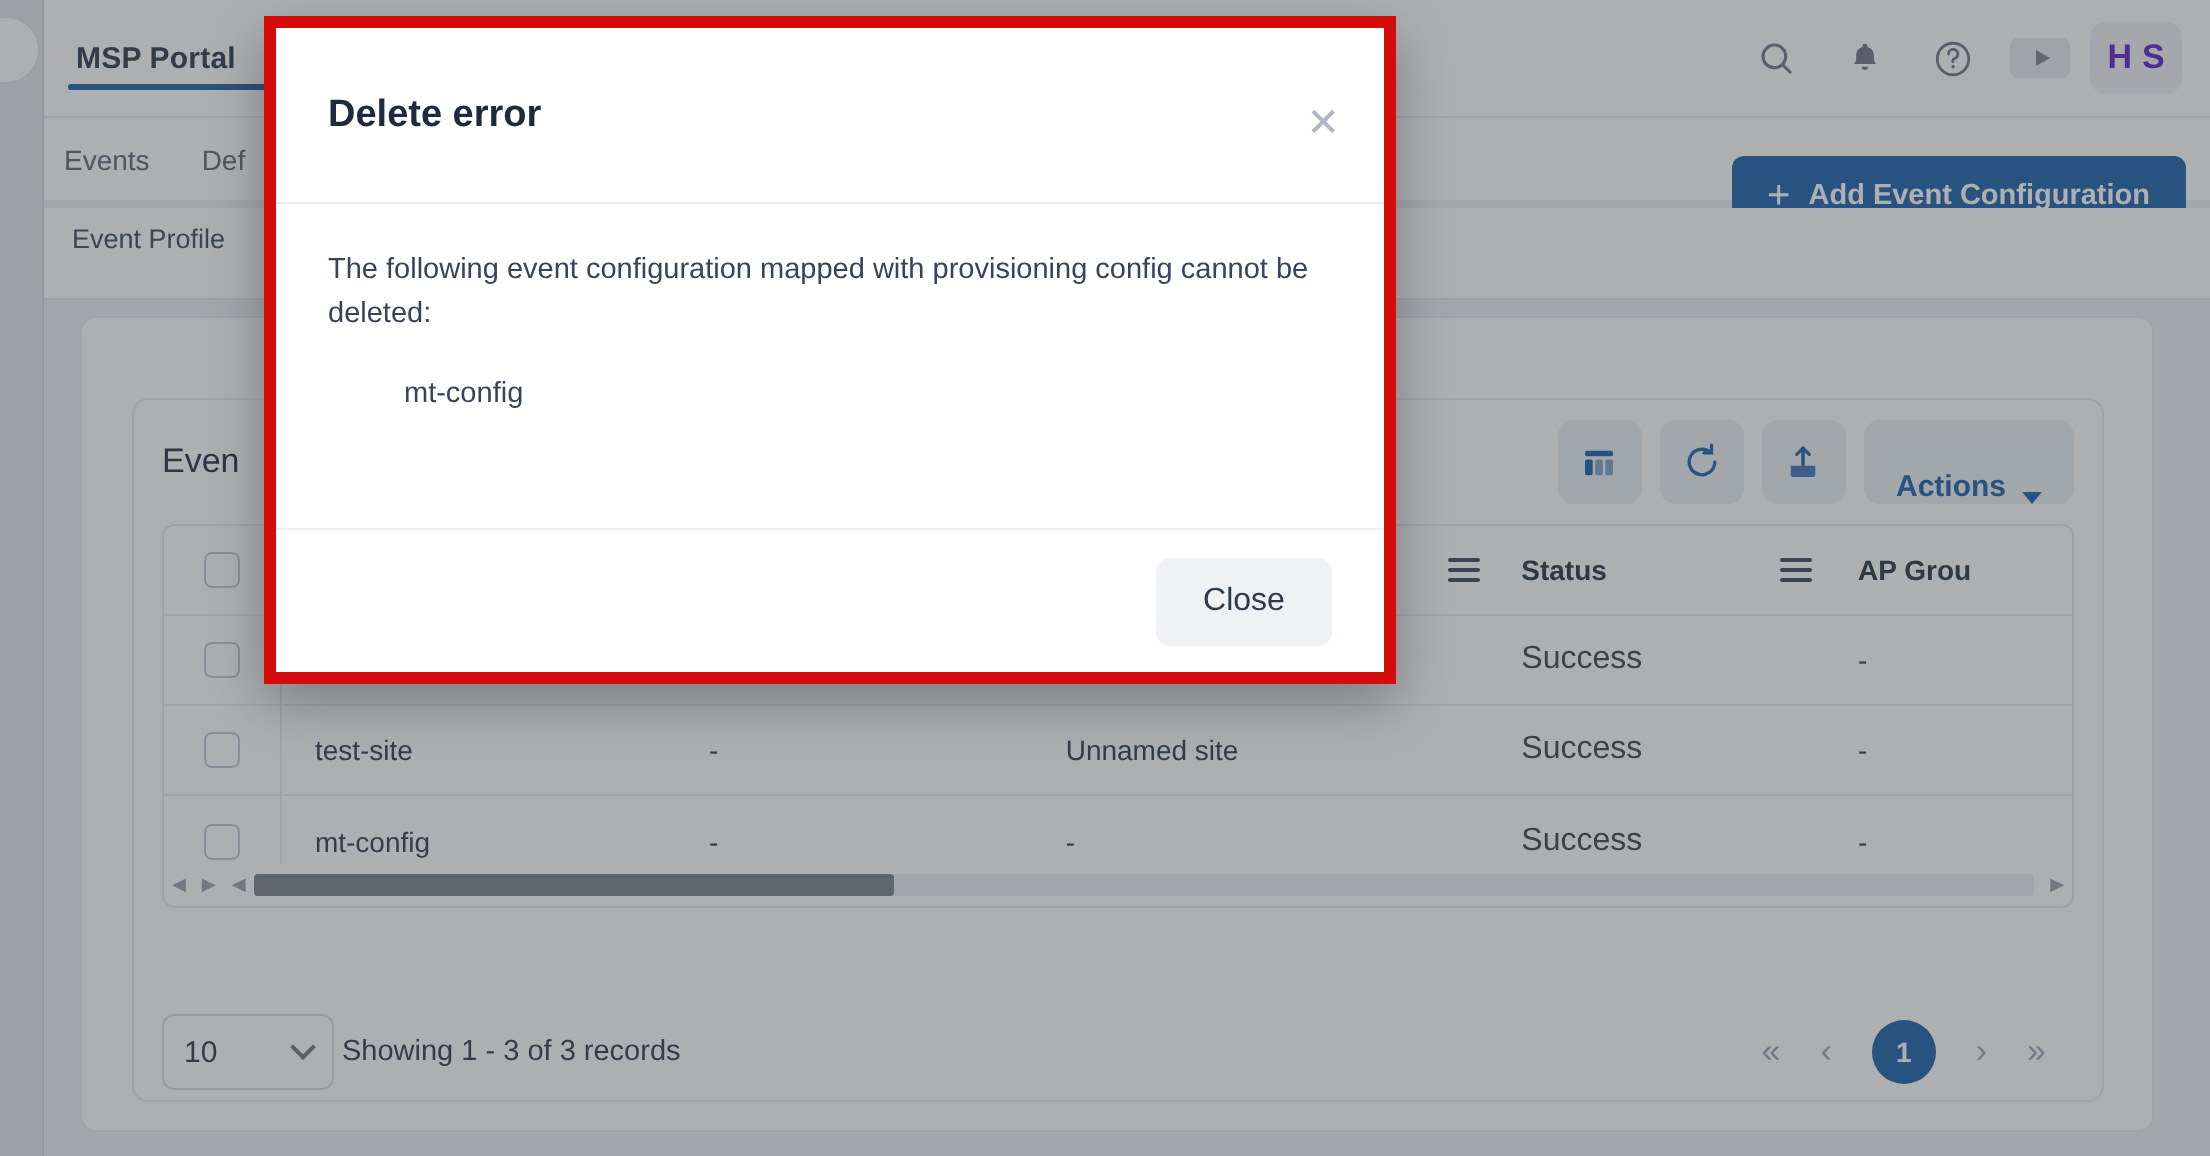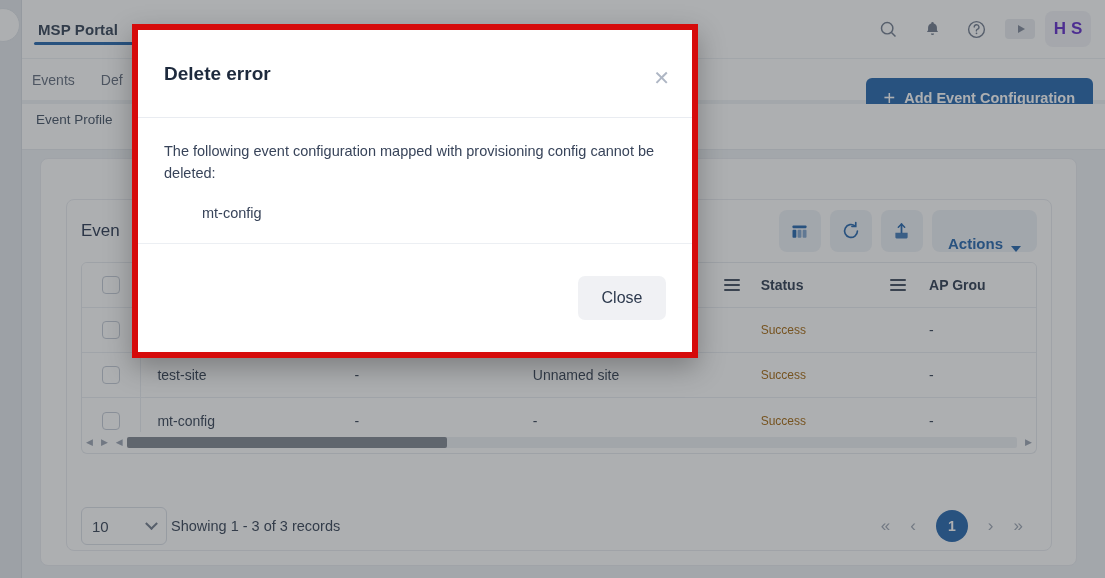--- a/index.html
+++ b/index.html
@@ -182,21 +182,21 @@
   .c-name  { width: 215px; padding-left: 16px; }
   .c-b     { width: 180px; }
   .c-site  { width: 172px; }
   .c-menu  { width: 58px; display:flex; align-items:center; justify-content:center; }
   .c-status{ width: 110px; }
   .c-ap    { width: 110px; padding-left: 2px; }
   .cell {
     font-size: 14px; color: #2d3a4e; white-space: nowrap; overflow: hidden;
   }
   .thead .cell { font-weight: bold; color: #253349; }
-  .link-blue { color: #a16207; font-size: 12px; }
+  .link-blue { color: #404040; font-size: 16px; }
   .hamb { display: flex; flex-direction: column; gap: 3px; }
   .hamb i { display: block; width: 16px; height: 2px; background: #3a4659; border-radius: 1px; }
 
   
   .hscroll-strip {
     position: absolute; left: 14px; right: 14px; top: 232px;
     height: 22px;
     border: 1px solid #e6e9ee; border-top: none;
     border-bottom-left-radius: 6px; border-bottom-right-radius: 6px;
     background: #fff;
@@ -251,21 +251,20 @@
     background: rgba(60,64,70,0.42);
   }
 
   
   .modal {
     position: absolute;
     left: 132px; top: 8px; width: 566px; height: 334px;
     background: #ffffff;
     border: 6px solid #d60b0b;
     box-shadow: 0 10px 26px rgba(0,0,0,0.28);
-    margin-top: 16px;
   }
   .modal-head {
     position: relative;
     height: 88px;
     border-bottom: 1px solid #e9ecf1;
     display: flex; align-items: center;
     padding: 0 26px;
   }
   .modal-title {
     font-size: 19px; font-weight: bold; color: #1e2a3d;
@@ -282,21 +281,21 @@
   .modal-msg {
     font-size: 14.5px; color: #38445a; line-height: 1.55;
     max-width: 512px;
   }
   .modal-item {
     margin-top: 20px; margin-left: 38px;
     font-size: 14.5px; color: #38445a;
   }
   .modal-foot {
     position: absolute; left: 0; right: 0; bottom: 0;
-    height: 109px;
+    height: 72px;
     border-top: 1px solid #eceff3;
     display: flex; align-items: center; justify-content: flex-end;
     padding-right: 26px;
   }
   .close-btn {
     height: 44px; min-width: 88px; padding: 0 22px;
     background: #f0f1f4; color: #2d3a4e;
     border: none; border-radius: 7px;
     font-size: 16px;
     font-family: "Liberation Sans", sans-serif;

